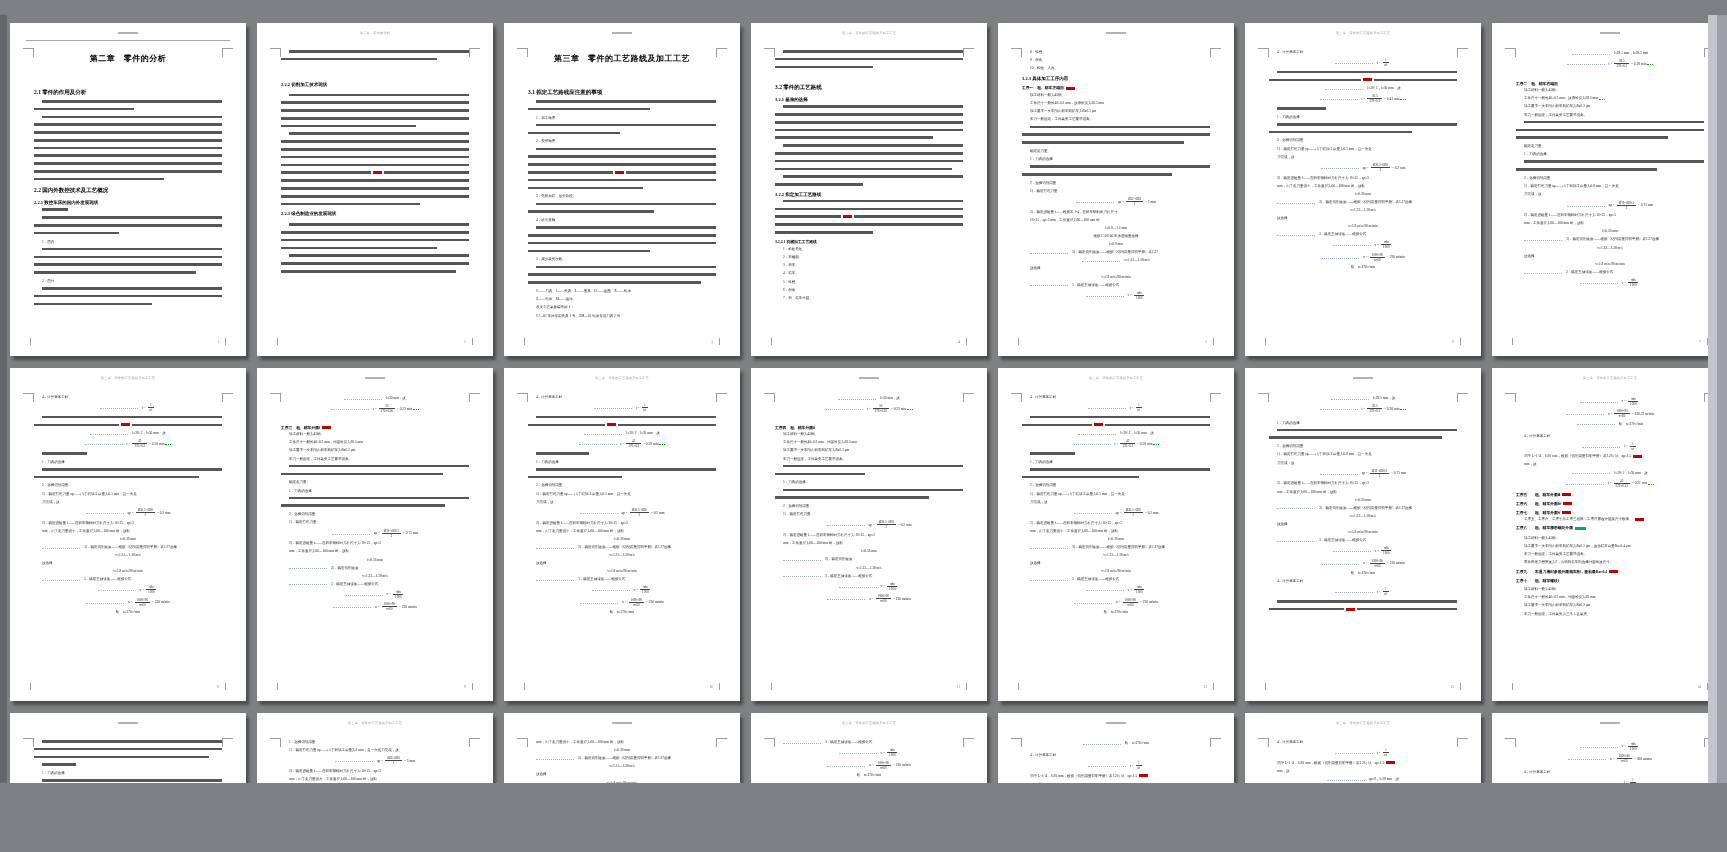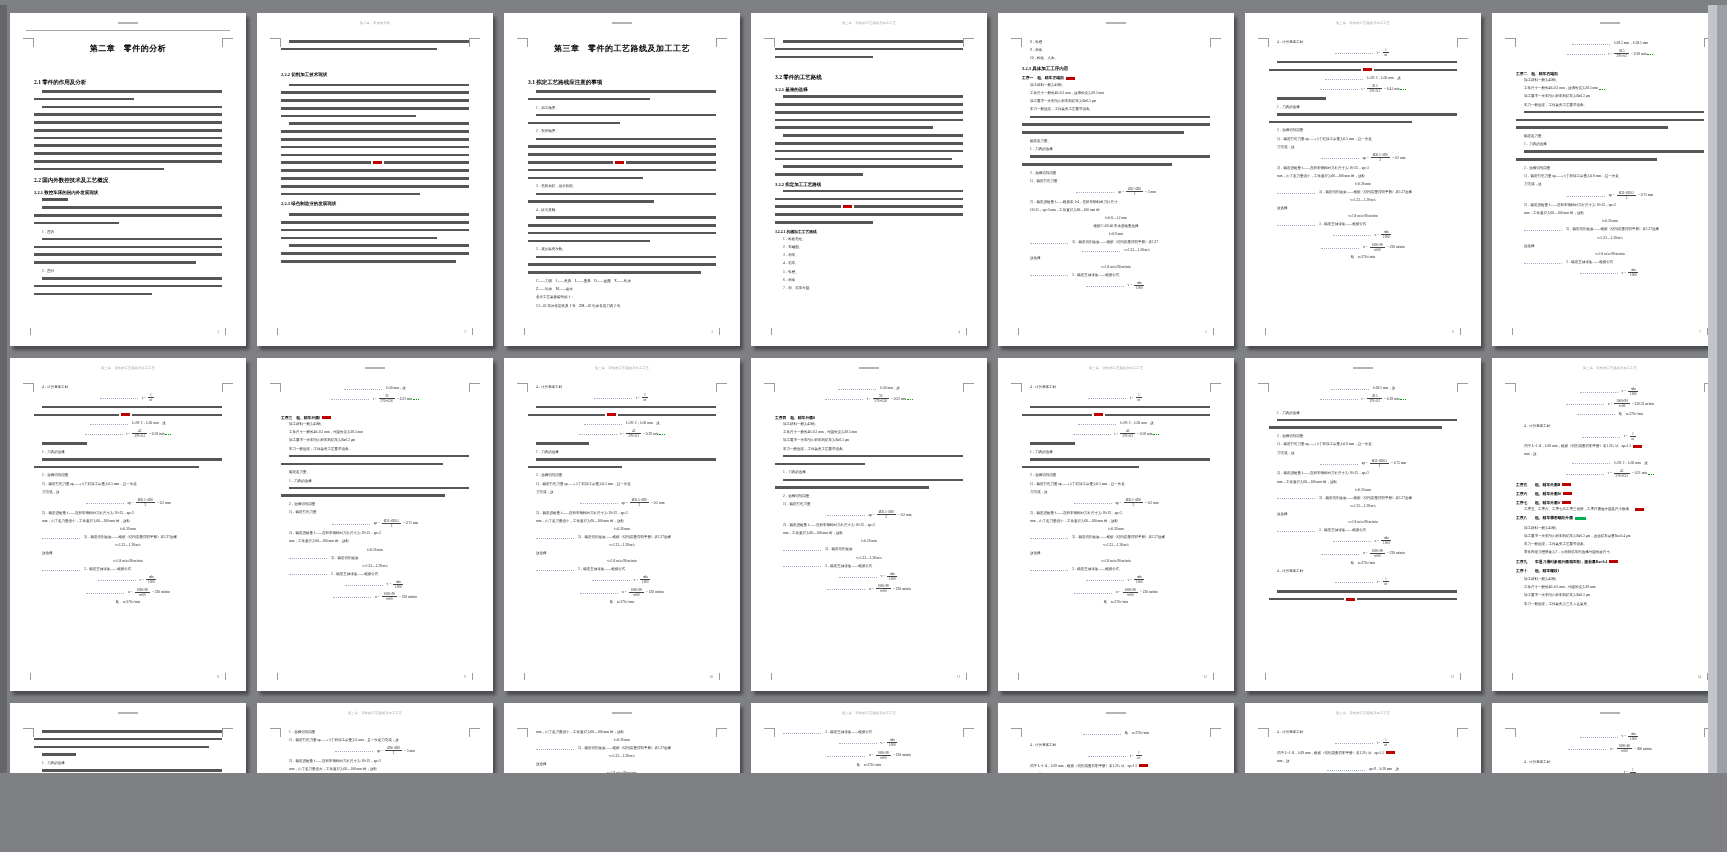--- a/index.html
+++ b/index.html
@@ -1,17 +1,17 @@
 <!DOCTYPE html>
 <html><head>
 <meta charset="utf-8">
 <style>
   html,body{margin:0;padding:0;width:1727px;height:852px;overflow:hidden;
     background:#7e8084;font-family:"Liberation Serif",serif;}
-  #stage{position:absolute;left:0;top:5px;width:1727px;height:768px;overflow:hidden;}
+  #stage{position:absolute;left:0;top:15px;width:1727px;height:768px;overflow:hidden;}
   #edge{position:absolute;left:0;top:0;width:7px;height:852px;background:#64666a;}
   #vscroll{position:absolute;right:0;top:0;width:19px;height:852px;background:#c2c5c9;}
   #vthumb{position:absolute;right:0;top:0;width:10px;height:852px;background:#9aa0a6;}
   .page{position:absolute;width:236px;height:333px;background:#ffffff;
     box-shadow:3px 4px 3px rgba(25,26,28,0.5);}
   .hdr{position:absolute;top:8px;left:0;right:0;text-align:center;
     font-size:3.2px;line-height:4px;color:#9a9a9a;letter-spacing:.2px;white-space:nowrap;overflow:hidden;}
   .hdrbar{display:inline-block;width:20px;height:2px;background:#b3b3b3;vertical-align:middle;}
   .hdrrule{position:absolute;top:17px;left:16px;right:16px;border-top:1px solid #a8a8a8;}
   .cm{position:absolute;width:10px;height:8px;}

